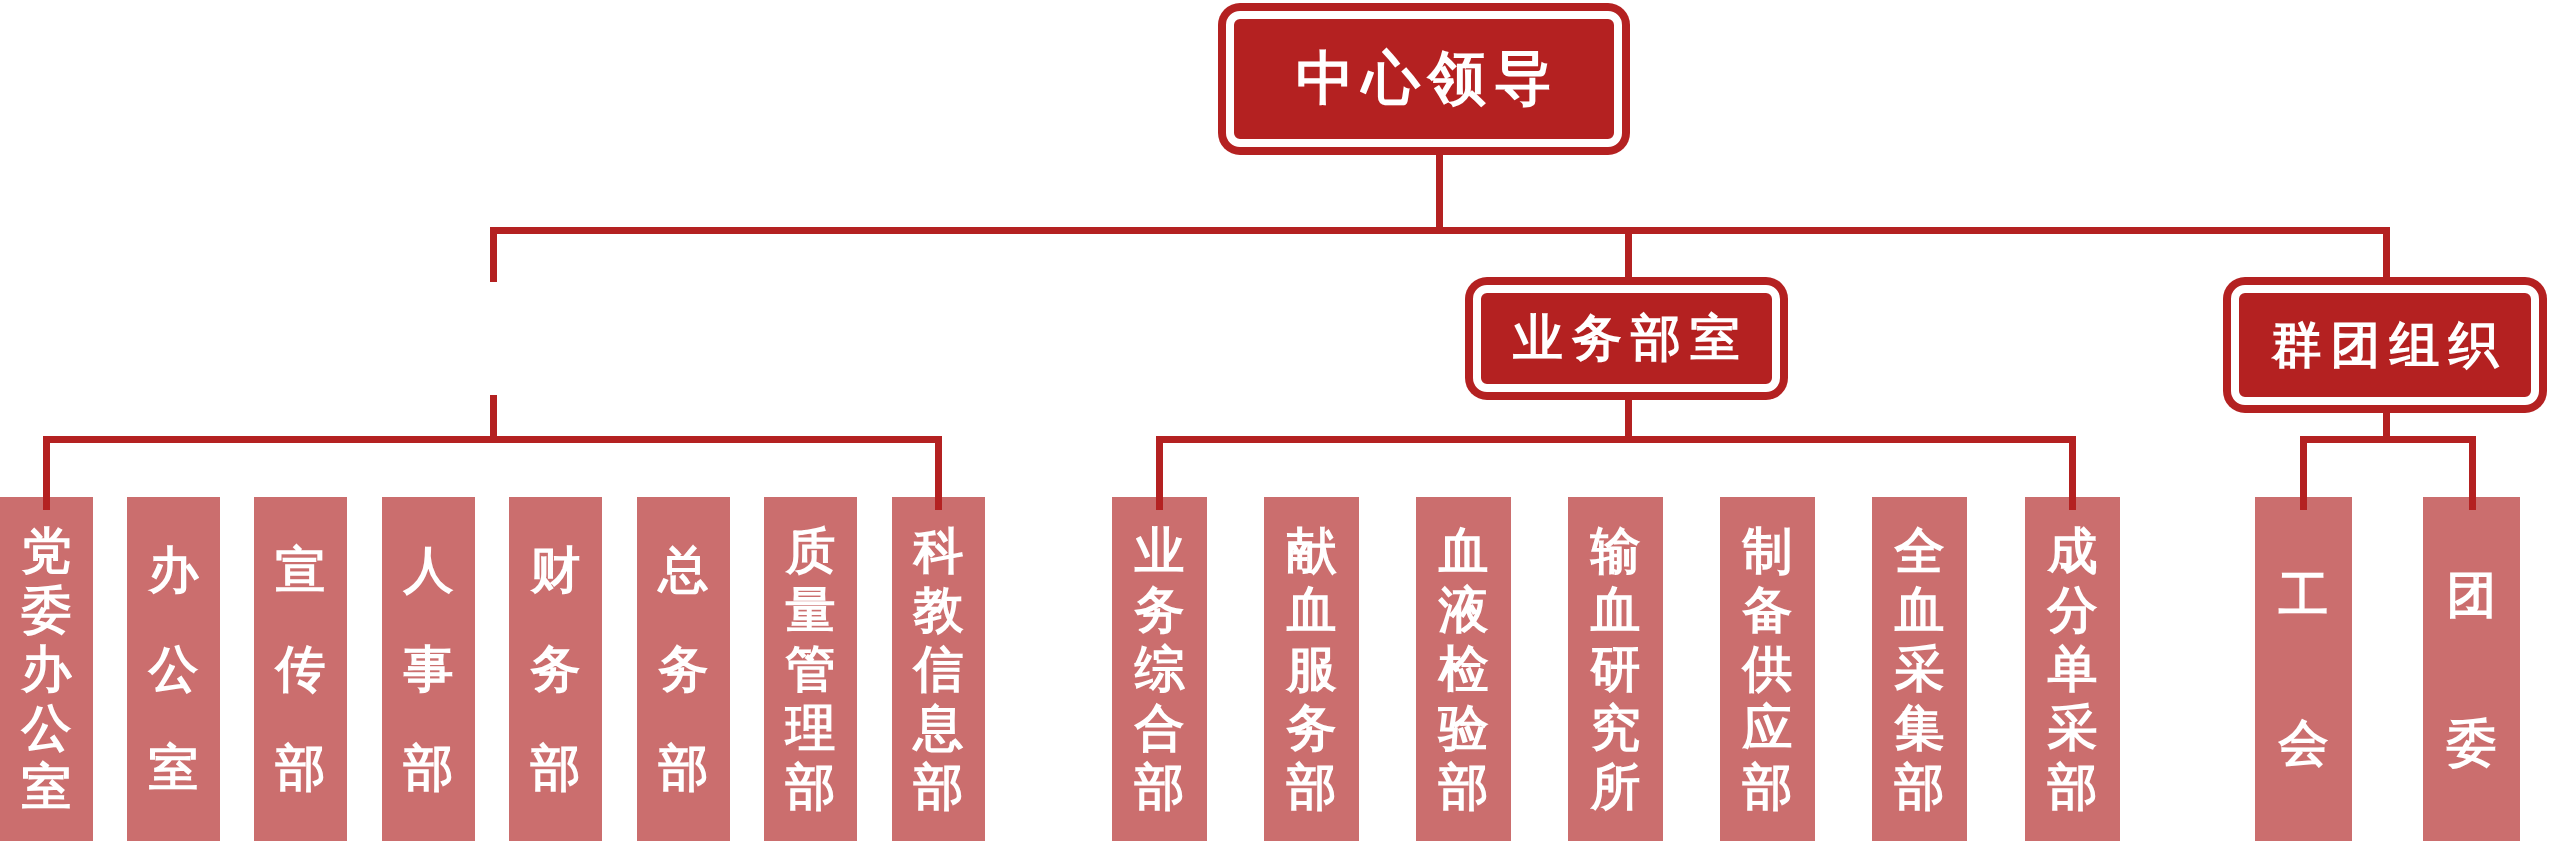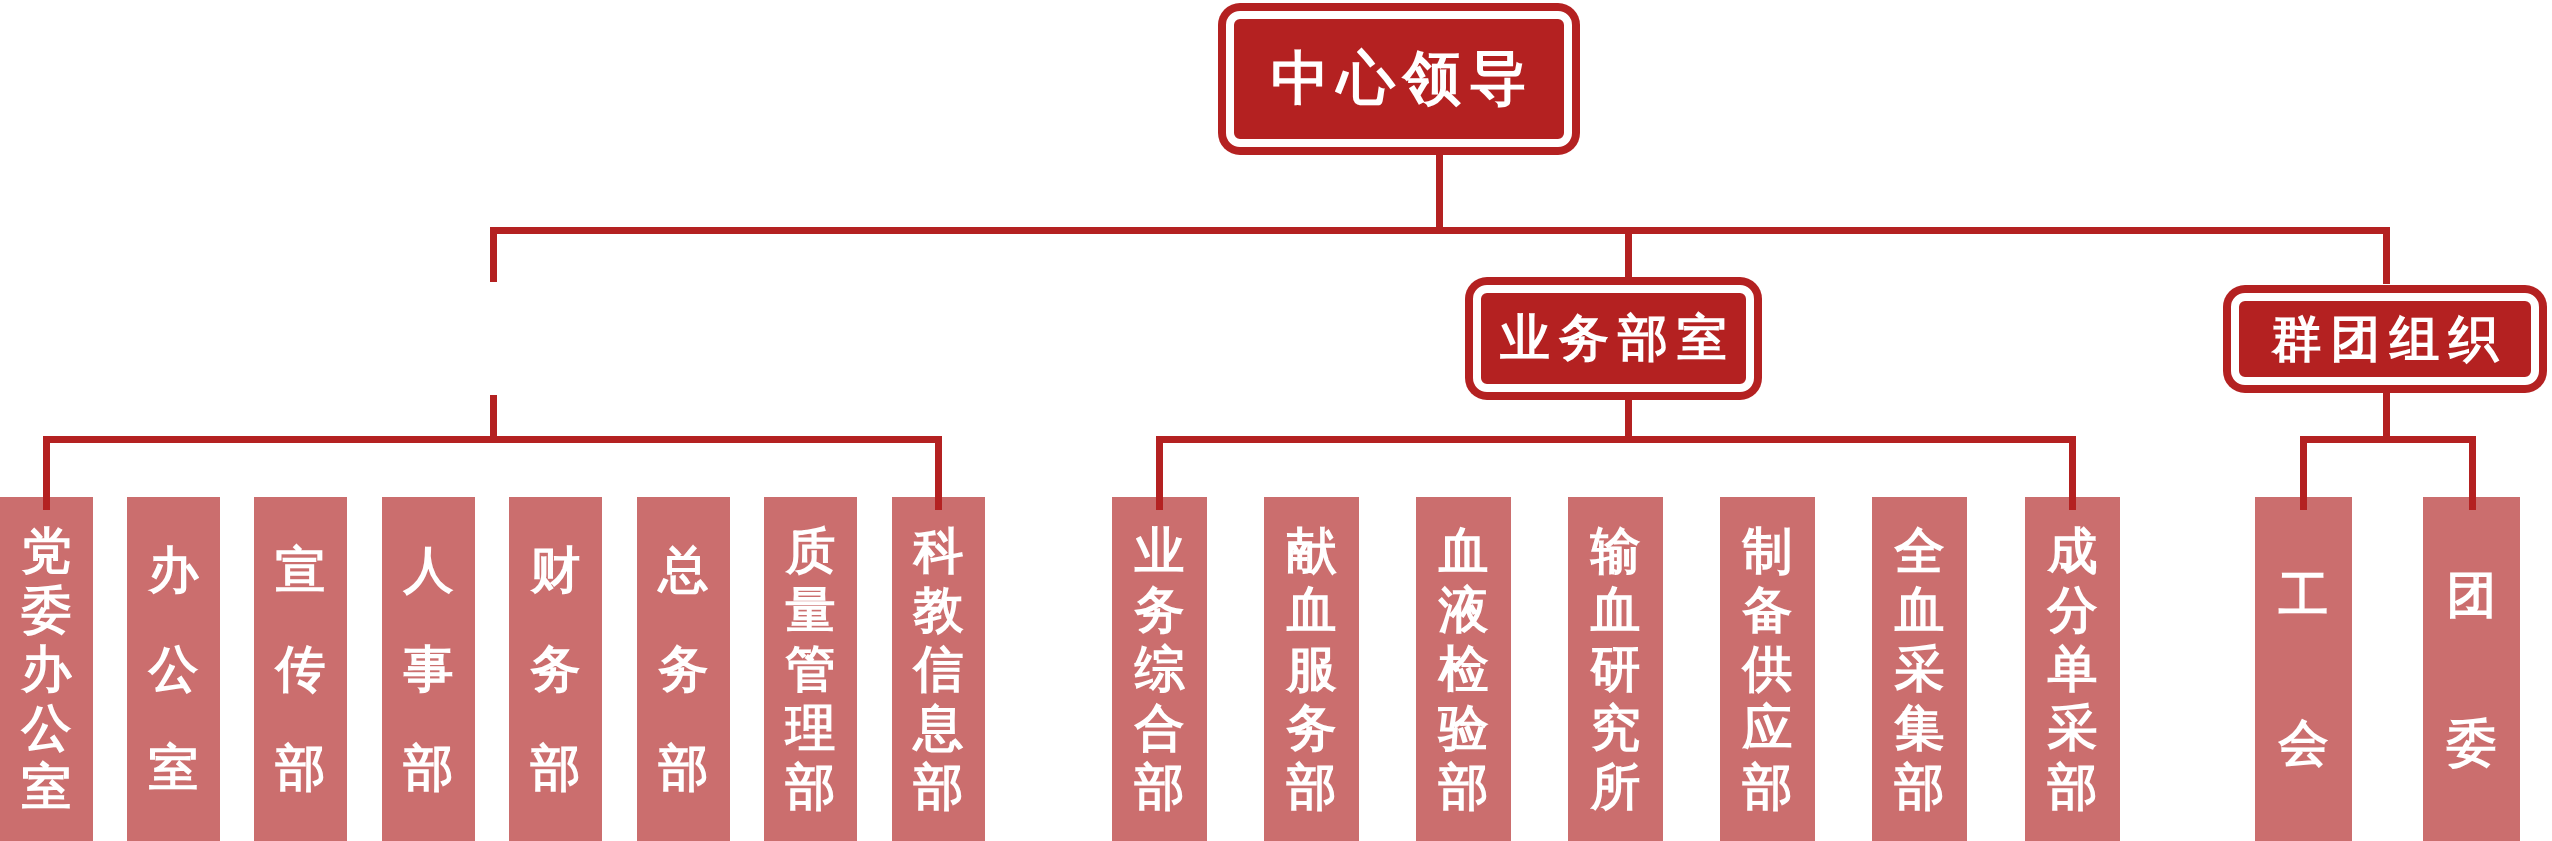--- a/index.html
+++ b/index.html
@@ -89,28 +89,28 @@
   <div class="line" style="left:1625px; top:395px;  width:7px;    height:48px;"></div>
   <div class="line" style="left:1156px; top:436px;  width:920px;  height:7px;"></div>
   <div class="line" style="left:1156px; top:436px;  width:7px;    height:74px;  z-index:3;"></div>
   <div class="line" style="left:2069px; top:436px;  width:7px;    height:74px;  z-index:3;"></div>
 
   <div class="line" style="left:2383px; top:392px;  width:7px;    height:51px;"></div>
   <div class="line" style="left:2300px; top:436px;  width:176px;  height:7px;"></div>
   <div class="line" style="left:2300px; top:436px;  width:7px;    height:74px;  z-index:3;"></div>
   <div class="line" style="left:2469px; top:436px;  width:7px;    height:74px;  z-index:3;"></div>
 
-  <div class="node root" style="left:1226px; top:11px; width:346px; height:136px;">
+  <div class="node root" style="left:1226px; top:11px; width:396px; height:136px;">
     <span>中心领导</span>
   </div>
 
-  <div class="node group" style="left:1473px; top:285px; width:281px; height:107px;">
+  <div class="node group" style="left:1473px; top:285px; width:307px; height:107px;">
     <span>业务部室</span>
   </div>
-  <div class="node group" style="left:2231px; top:285px; width:308px; height:92px;margin-top:8px;">
+  <div class="node group" style="left:2231px; top:285px; width:308px; height:120px;">
     <span>群团组织</span>
   </div>
 
   <div class="dept" style="left:0px;    width:93px;">
       <span>党</span>
       <span>委</span>
       <span>办</span>
       <span>公</span>
       <span>室</span>
     </div>

